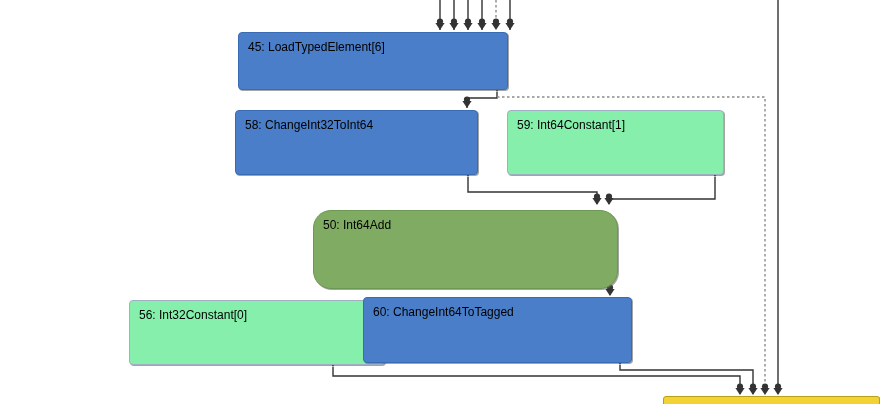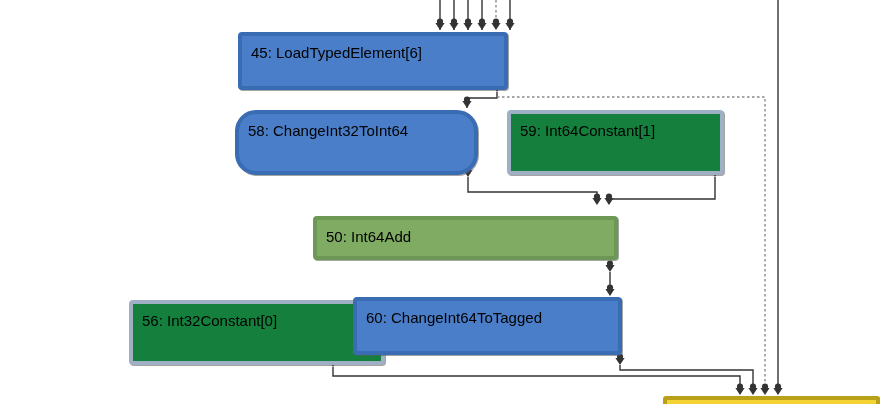--- a/index.html
+++ b/index.html
@@ -19,38 +19,38 @@
     position: absolute;
     left: 0;
     top: 0;
     width: 880px;
     height: 404px;
     pointer-events: none;
   }
   .node {
     position: absolute;
     box-sizing: border-box;
-    border: 4px solid #000000;
+    border: 1px solid #000000;
     border-radius: 4px;
     padding: 6px 9px 18px 9px;
-    font-size: 15px;
+    font-size: 12px;
     line-height: 1.45;
     color: #000000;
     white-space: nowrap;
     overflow: hidden;
   }
   .node .line {
     display: block;
   }
   .node-blue {
     background: #4a7ec9;
     border-color: #3a6cb4;
   }
   .node-paleblue {
-    background: #15803d;
+    background: #86efac;
     border-color: #9fb0c4;
   }
   .node-green {
     background: #7fab63;
     border-color: #6d9754;
   }
   .node-yellow {
     background: #f2d333;
     border-color: #b8a018;
     border-radius: 3px;
@@ -120,32 +120,32 @@
         <path d="M 760.4 388 L 769.6 388 L 765 395 Z" fill="#333333"></path>
         <circle cx="765" cy="386.5" r="3.1" fill="#333333"></circle>
         <path d="M 773.4 388 L 782.6 388 L 778 395 Z" fill="#333333"></path>
         <circle cx="778" cy="386.5" r="3.1" fill="#333333"></circle>
       </g>
   </svg>
   <div id="nodes-group">
       <div class="node node-shadow node-blue" style="left: 238px; top: 32px; width: 270px; height: 58px;">
         <span class="line">45: LoadTypedElement[6]</span>
       </div>
-      <div class="node node-shadow node-blue" style="left: 235px; top: 110px; width: 243px; height: 65px; border-radius: 21px;">
+      <div class="node node-shadow node-blue" style="left: 235px; top: 110px; width: 243px; height: 65px;">
         <span class="line">58: ChangeInt32ToInt64</span>
       </div>
       <div class="node node-shadow node-paleblue" style="left: 507px; top: 110px; width: 217px; height: 65px;">
         <span class="line">59: Int64Constant[1]</span>
       </div>
-      <div class="node node-shadow node-green" style="left: 313px; top: 216px; width: 305px; height: 44px;">
+      <div class="node node-shadow node-green" style="left: 313px; top: 210px; width: 305px; height: 79px; border-radius: 18px;">
         <span class="line">50: Int64Add</span>
       </div>
       <div class="node node-shadow node-paleblue" style="left: 129px; top: 300px; width: 256px; height: 65px;">
         <span class="line">56: Int32Constant[0]</span>
       </div>
-      <div class="node node-shadow node-blue" style="left: 353px; top: 297px; width: 269px; height: 58px;">
+      <div class="node node-shadow node-blue" style="left: 363px; top: 297px; width: 269px; height: 66px;">
         <span class="line">60: ChangeInt64ToTagged</span>
       </div>
       <div class="node node-shadow node-yellow" style="left: 663px; top: 396px; width: 217px; height: 12px;">
         <span class="line"></span>
       </div>
     </div>
 </div>
 
 </body></html>

